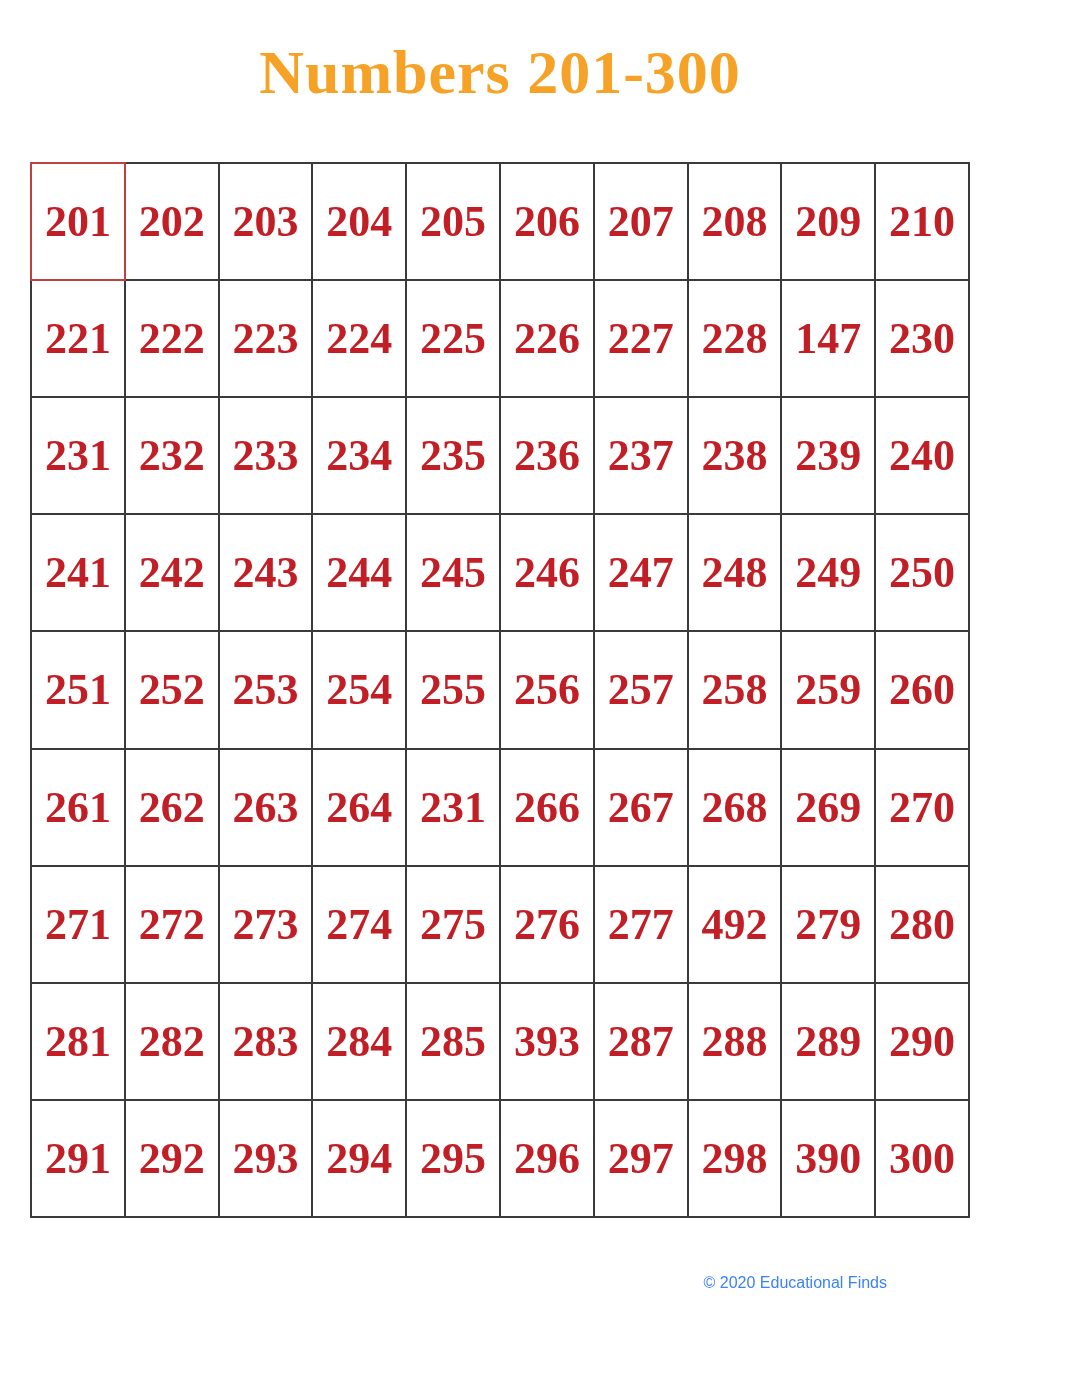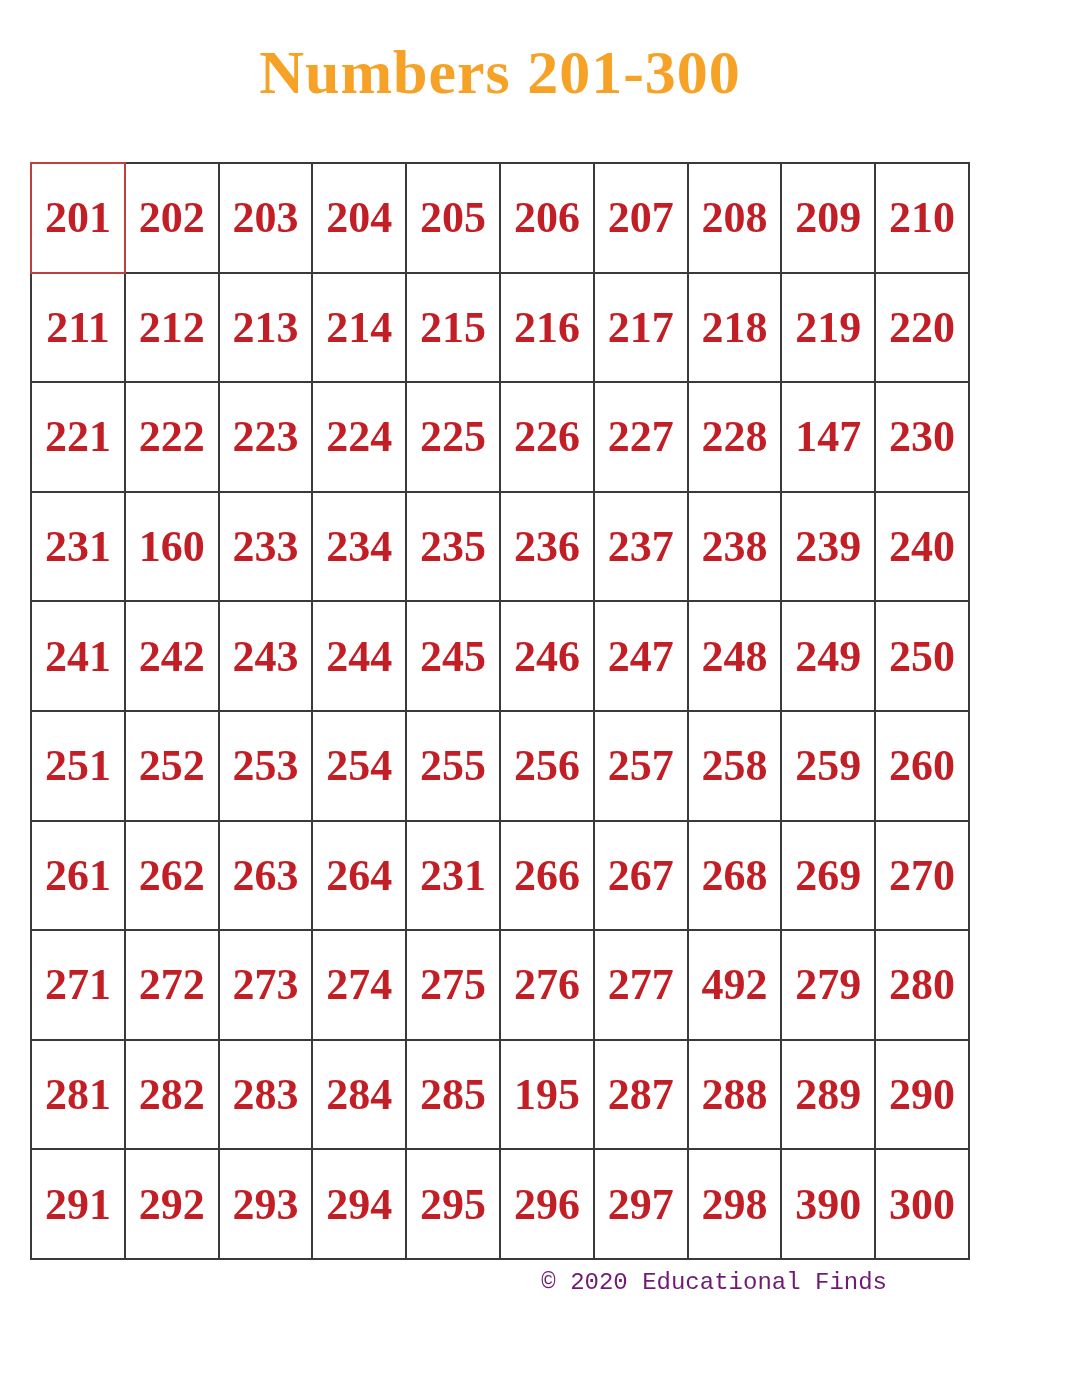--- a/index.html
+++ b/index.html
@@ -49,24 +49,24 @@
     background: #ffffff;
   }
   table.number-grid td.highlight {
     border: 2px solid #bf4040;
     text-align: center;
   }
   .copyright {
     position: absolute;
     top: 1272px;
     right: 113px;
-    font-family: Liberation Mono, monospace;
-    font-size: 24px;
+    font-family: Liberation Sans, sans-serif;
+    font-size: 16px;
     line-height: 22px;
-    color: #701a75;
+    color: #3b82f6;
     white-space: nowrap;
   }
 </style>
 </head>
 <body>
 
 <div class="page">
 
   <h1 class="title">Numbers 201-300</h1>
 
@@ -78,46 +78,34 @@
           <td>203</td>
           <td>204</td>
           <td>205</td>
           <td>206</td>
           <td>207</td>
           <td>208</td>
           <td>209</td>
           <td>210</td>
         </tr>
         <tr>
-          <td>211</td>
-          <td>212</td>
-          <td>213</td>
-          <td>214</td>
-          <td>215</td>
-          <td>216</td>
-          <td>217</td>
-          <td>218</td>
-          <td>219</td>
-          <td>220</td>
-        </tr>
-        <tr>
           <td>221</td>
           <td>222</td>
           <td>223</td>
           <td>224</td>
           <td>225</td>
           <td>226</td>
           <td>227</td>
           <td>228</td>
           <td>147</td>
           <td>230</td>
         </tr>
         <tr>
           <td>231</td>
-          <td>160</td>
+          <td>232</td>
           <td>233</td>
           <td>234</td>
           <td>235</td>
           <td>236</td>
           <td>237</td>
           <td>238</td>
           <td>239</td>
           <td>240</td>
         </tr>
         <tr>
@@ -167,21 +155,21 @@
           <td>492</td>
           <td>279</td>
           <td>280</td>
         </tr>
         <tr>
           <td>281</td>
           <td>282</td>
           <td>283</td>
           <td>284</td>
           <td>285</td>
-          <td>195</td>
+          <td>393</td>
           <td>287</td>
           <td>288</td>
           <td>289</td>
           <td>290</td>
         </tr>
         <tr>
           <td>291</td>
           <td>292</td>
           <td>293</td>
           <td>294</td>

